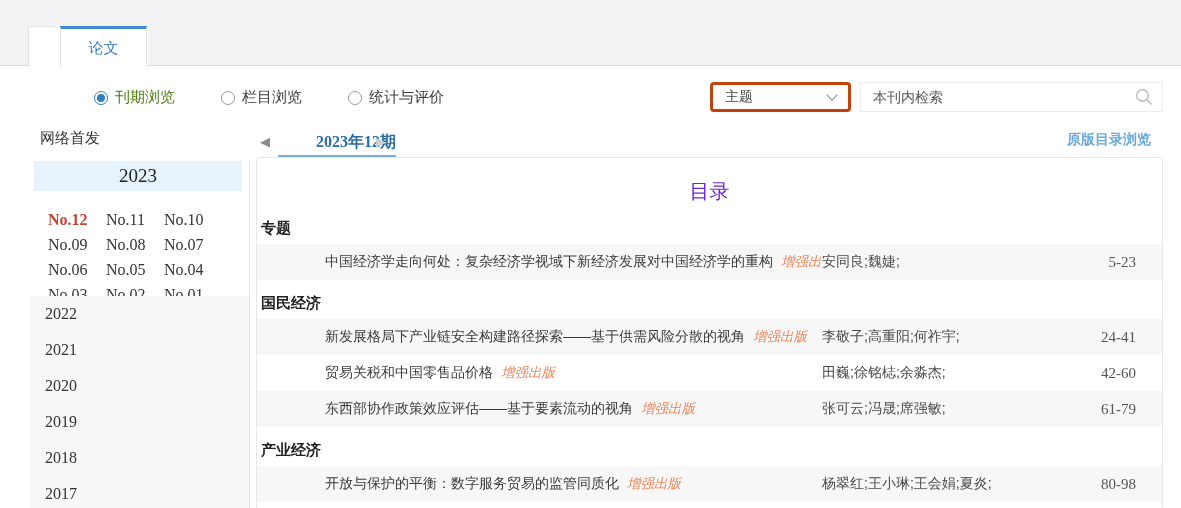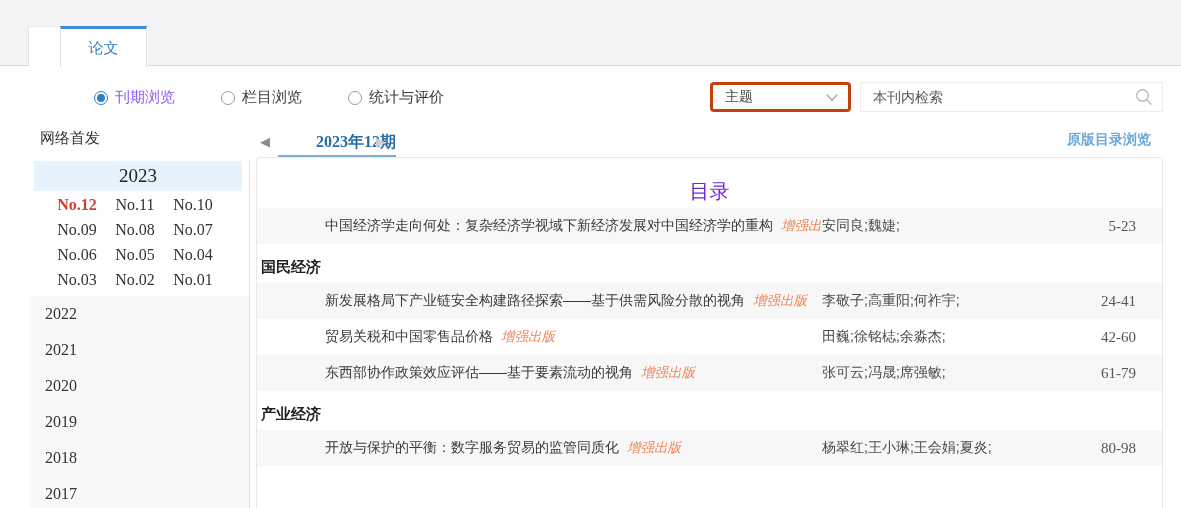--- a/index.html
+++ b/index.html
@@ -23,21 +23,21 @@
   }
   
   .radios { position:absolute; left:94px; top:88px; display:flex; align-items:center; z-index:3; }
   .radio { display:flex; align-items:center; margin-right:46px; cursor:pointer; }
   .radio .dot { width:14px; height:14px; border-radius:50%; border:1px solid #9a9aa0;
     background:#fff; margin-right:7px; position:relative; }
   .radio.sel .dot { border-color:#2f7fc0; }
   .radio.sel .dot::after { content:""; position:absolute; left:2px; top:2px;
     width:8px; height:8px; border-radius:50%; background:#2f7fc0; }
   .radio .radio-label { font-size:15px; color:#3c3c40; }
-  .radio.sel .radio-label { color:#8b5cf6; }
+  .radio.sel .radio-label { color:#4d7c0f; }
 
   .field-select {
     position:absolute; left:710px; top:82px; width:141px; height:30px;
     border:3px solid #c2410c; border-radius:4px; background:#fdfdfd;
     display:flex; align-items:center; justify-content:space-between;
     padding:0 12px; font-size:14px; color:#444; cursor:pointer;
   }
   .chev { width:8px; height:8px; border-right:1.5px solid #8a8a90;
     border-bottom:1.5px solid #8a8a90; transform:rotate(45deg); margin-top:-4px; }
   .searchbox { position:absolute; left:860px; top:82px; width:303px; height:30px;
@@ -46,21 +46,21 @@
     padding-left:12px; font-size:14px; font-family:"Liberation Sans",sans-serif; color:#333; background:transparent; }
   .searchbox input::placeholder { color:#555; opacity:1; }
   .mag { width:20px; height:20px; margin-right:8px; cursor:pointer; flex:none; }
 
   
   .netfirst { position:absolute; left:40px; top:129px; font-size:15px; color:#333; cursor:pointer; }
   .side-border { position:absolute; left:249px; top:160px; width:1px; bottom:0; background:#e3e3e6; }
   .issue-panel { position:absolute; left:34px; top:161px; width:208px; background:#fff; }
   .year-header { height:30px; background:#e6f2fc; display:flex; align-items:center; justify-content:center;
     font-family:"Liberation Serif",serif; font-size:19px; color:#222; cursor:pointer; }
-  .issues { display:grid; grid-template-columns:repeat(3,1fr); padding:1px 20px 6px 14px;text-align:center; }
+  .issues { display:grid; grid-template-columns:repeat(3,1fr); padding:16px 20px 6px 14px; }
   .issue-no { font-family:"Liberation Serif",serif; font-size:16px; color:#333;
     line-height:25px; cursor:pointer; white-space:nowrap; }
   .issue-no.active { color:#cb4335; font-weight:bold; }
   .years { position:absolute; left:30px; top:296px; width:219px; bottom:0; background:#f8f8f9; }
   .year-item { height:36px; line-height:36px; padding-left:15px;
     font-family:"Liberation Serif",serif; font-size:16px; color:#333; cursor:pointer; }
 
   
   .arrow { position:absolute; top:134px; font-size:13px; cursor:pointer; }
   .arrow-left { left:260px; color:#8a8a8a; }
@@ -153,20 +153,21 @@
   <span class="arrow arrow-left">◀</span>
   <span class="cur-issue">2023年12期</span>
   <div class="cur-underline"></div>
   <span class="arrow arrow-right">▶</span>
   <a class="orig-link">原版目录浏览</a>
 
   <div class="content-box">
     <div class="toc-title">目录</div>
     <div class="sections" id="sections">
         <div class="section">
+    <div class="sec-name">专题</div>
     <div class="sec-rows">
             <div class="article-row row-odd">
     <div class="a-title">
       <a>中国经济学走向何处：复杂经济学视域下新经济发展对中国经济学的重构</a><span class="tag">增强出版</span>
     </div>
     <div class="a-authors">安同良;魏婕;</div>
     <div class="a-pages">5-23</div>
   </div>
           </div>
   </div>

